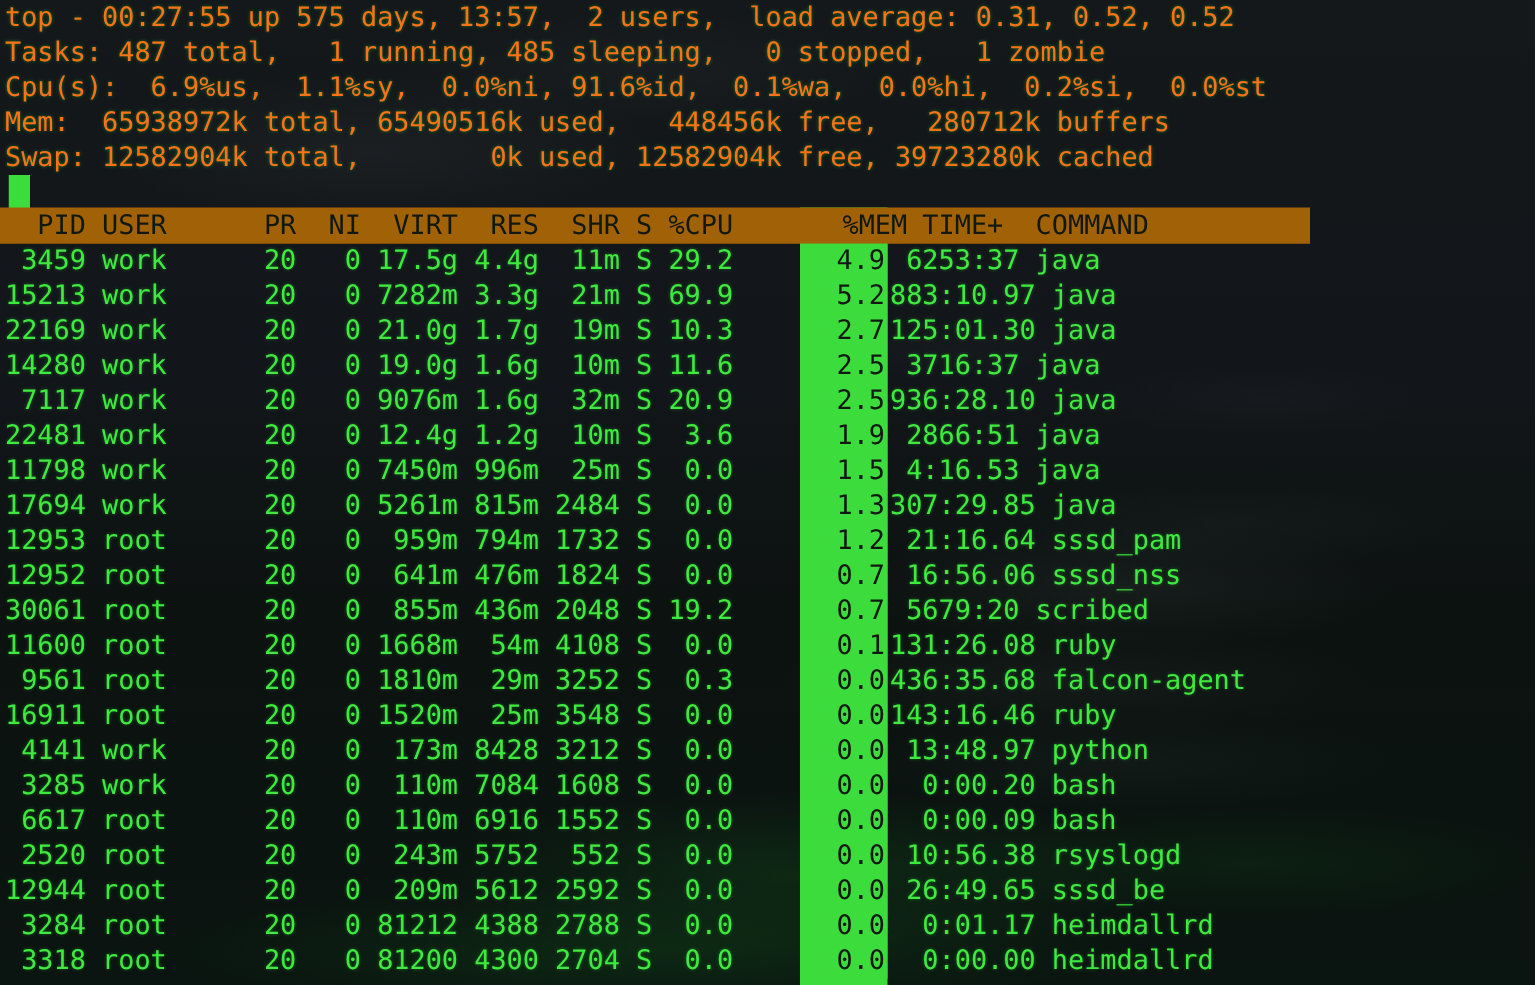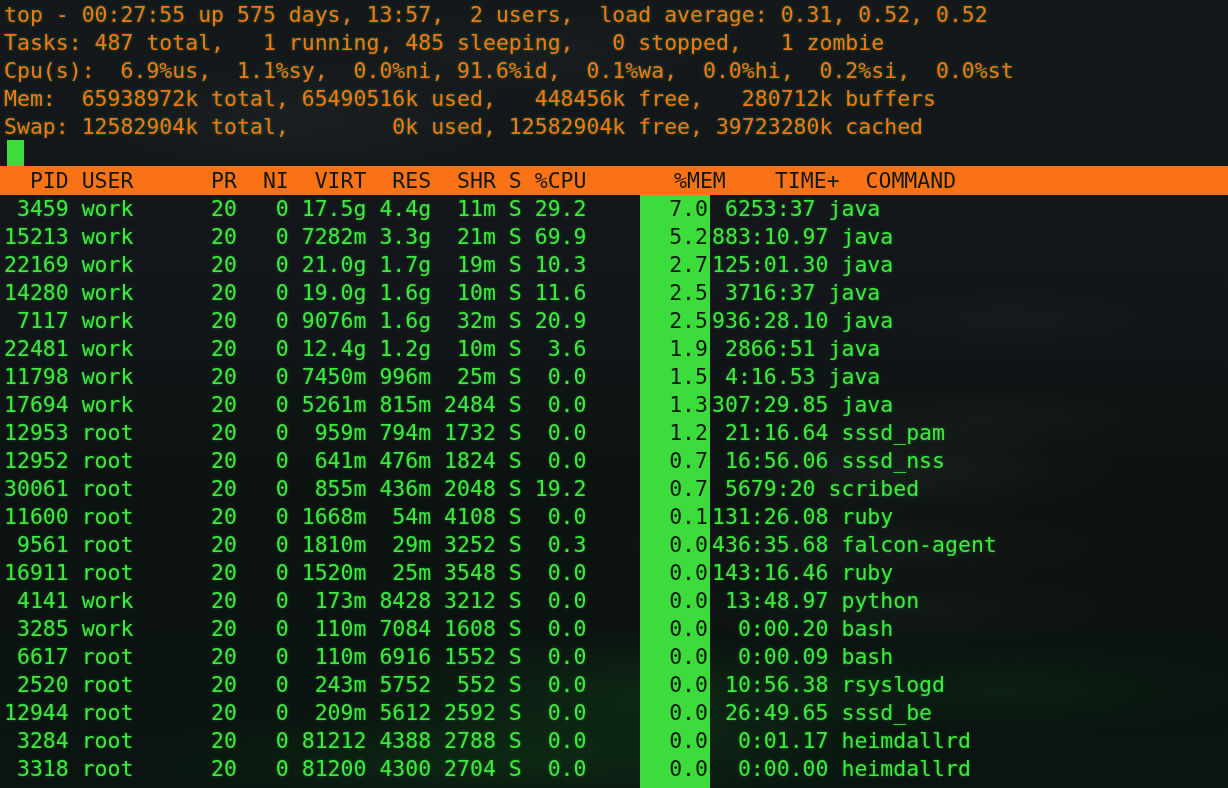--- a/index.html
+++ b/index.html
@@ -74,23 +74,23 @@
     height: 33px;
     background: #3bdc3b;
     z-index: 4;
   }
 
   
   #col-header {
     position: absolute;
     left: 0;
     top: 166px;
-    width: 1228px;
+    width: 1048px;
     height: 29px;
-    background: #f97316;
+    background: #a16207;
     z-index: 5;
     text-decoration: underline;
   }
   #col-header .hdrtext {
     position: absolute;
     left: 4px;
     top: 0px;
     line-height: 29px;
     font-size: 21.5px;
     white-space: pre;
@@ -167,25 +167,25 @@
     <div class="sumline" style="top:113px;">Swap: 12582904k total,        0k used, 12582904k free, 39723280k cached</div>
   </div>
 
   <div id="cursor-block"></div>
 
   <div id="mem-strip"></div>
 
   <div id="col-header">
     <span class="hdrtext" style="left:4px;">  PID USER      PR  NI  VIRT  RES  SHR S %CPU</span>
     <span class="hdrtext" style="left:642px;margin-left:32px;">%MEM</span>
-    <span class="hdrtext" style="left:749px;">  TIME+  COMMAND</span>
+    <span class="hdrtext" style="left:712px;">  TIME+  COMMAND</span>
   </div>
 
   <div id="rows">
-      <div class="prow"><span class="left"> 3459 work      20   0 17.5g 4.4g  11m S 29.2</span><span class="memcell">7.0</span><span class="right"> 6253:37 java</span></div>
+      <div class="prow"><span class="left"> 3459 work      20   0 17.5g 4.4g  11m S 29.2</span><span class="memcell">4.9</span><span class="right"> 6253:37 java</span></div>
       <div class="prow"><span class="left">15213 work      20   0 7282m 3.3g  21m S 69.9</span><span class="memcell">5.2</span><span class="right">883:10.97 java</span></div>
       <div class="prow"><span class="left">22169 work      20   0 21.0g 1.7g  19m S 10.3</span><span class="memcell">2.7</span><span class="right">125:01.30 java</span></div>
       <div class="prow"><span class="left">14280 work      20   0 19.0g 1.6g  10m S 11.6</span><span class="memcell">2.5</span><span class="right"> 3716:37 java</span></div>
       <div class="prow"><span class="left"> 7117 work      20   0 9076m 1.6g  32m S 20.9</span><span class="memcell">2.5</span><span class="right">936:28.10 java</span></div>
       <div class="prow"><span class="left">22481 work      20   0 12.4g 1.2g  10m S  3.6</span><span class="memcell">1.9</span><span class="right"> 2866:51 java</span></div>
       <div class="prow"><span class="left">11798 work      20   0 7450m 996m  25m S  0.0</span><span class="memcell">1.5</span><span class="right"> 4:16.53 java</span></div>
       <div class="prow"><span class="left">17694 work      20   0 5261m 815m 2484 S  0.0</span><span class="memcell">1.3</span><span class="right">307:29.85 java</span></div>
       <div class="prow"><span class="left">12953 root      20   0  959m 794m 1732 S  0.0</span><span class="memcell">1.2</span><span class="right"> 21:16.64 sssd_pam</span></div>
       <div class="prow"><span class="left">12952 root      20   0  641m 476m 1824 S  0.0</span><span class="memcell">0.7</span><span class="right"> 16:56.06 sssd_nss</span></div>
       <div class="prow"><span class="left">30061 root      20   0  855m 436m 2048 S 19.2</span><span class="memcell">0.7</span><span class="right"> 5679:20 scribed</span></div>

